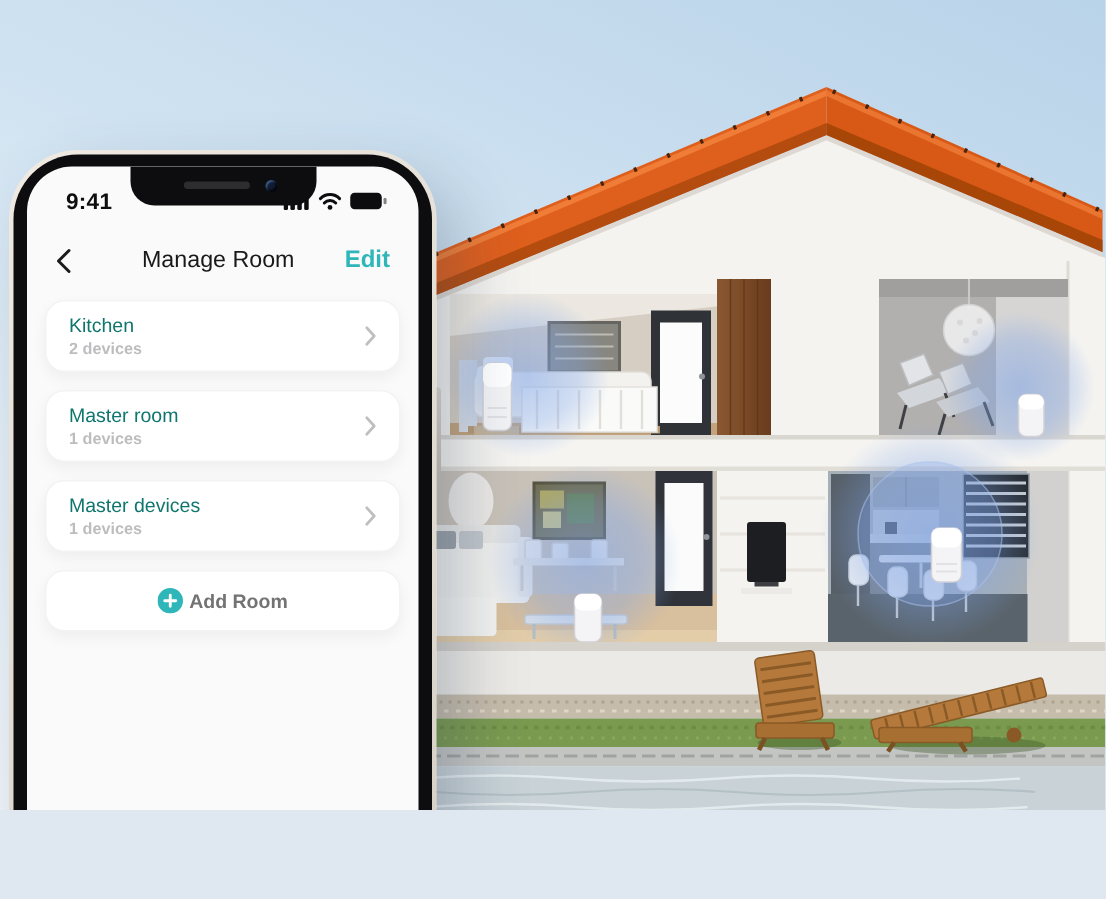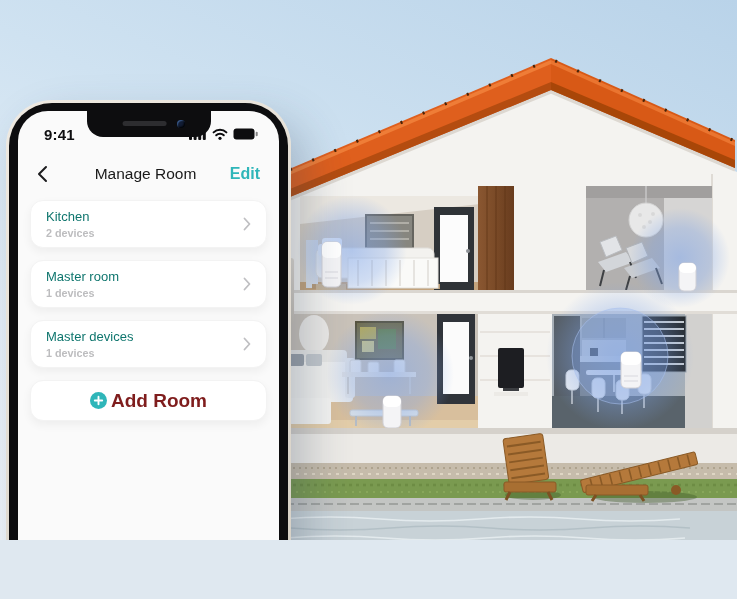--- a/index.html
+++ b/index.html
@@ -35,21 +35,21 @@
   .list{margin:13px 12px 0;display:flex;flex-direction:column;gap:12px;}
   .card{background:#fff;border:1px solid #f3f3f3;border-radius:13px;
     box-shadow:0 4px 10px rgba(0,0,0,.05);
     padding:8px 15px;min-height:44px;box-sizing:border-box;
     display:flex;align-items:center;justify-content:space-between;cursor:pointer;}
   .room-name{font-size:13px;font-weight:400;color:#0f766e;}
   .room-sub{font-size:10.8px;color:#bdbdbf;margin-top:3px;font-weight:bold;}
   .add-card{background:#fff;border:1px solid #f3f3f3;border-radius:13px;
     box-shadow:0 4px 10px rgba(0,0,0,.05);height:41px;
     display:flex;align-items:center;justify-content:center;gap:4px;
-    font-family:inherit;font-size:19px;font-weight:700;color:#7f1d1d;cursor:pointer;}
+    font-family:inherit;font-size:13px;font-weight:700;color:#737373;cursor:pointer;}
 </style>
 </head>
 <body>
 
 <div class="scene">
 
   <svg width="737" height="599" viewBox="0 0 737 599" style="position:absolute;left:0;top:0;">
     <defs>
       <radialGradient id="glow">
         <stop offset="0%" stop-color="#7ea4e8" stop-opacity="0.55"></stop>

